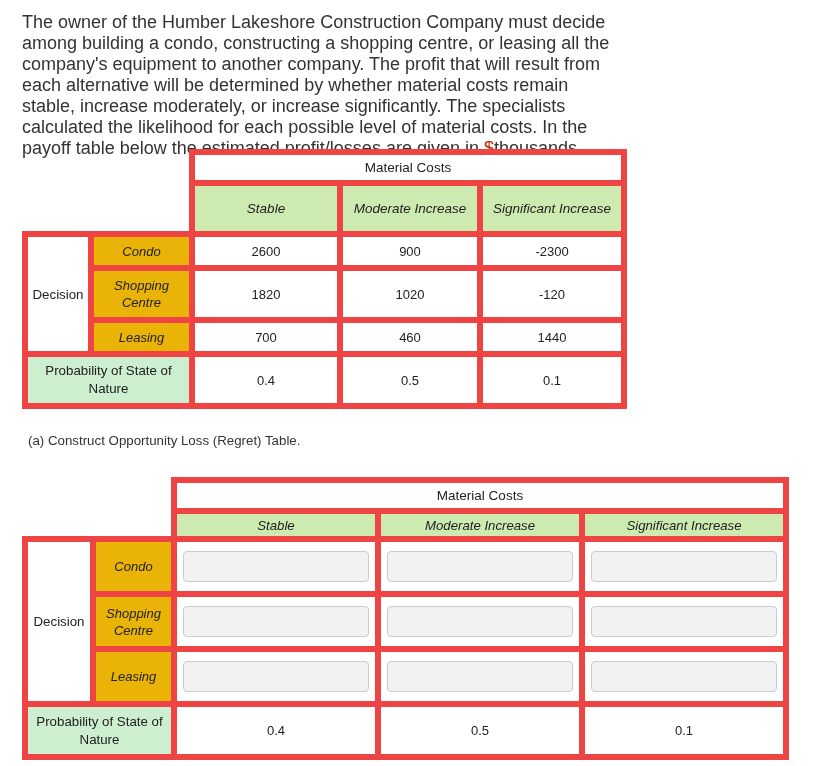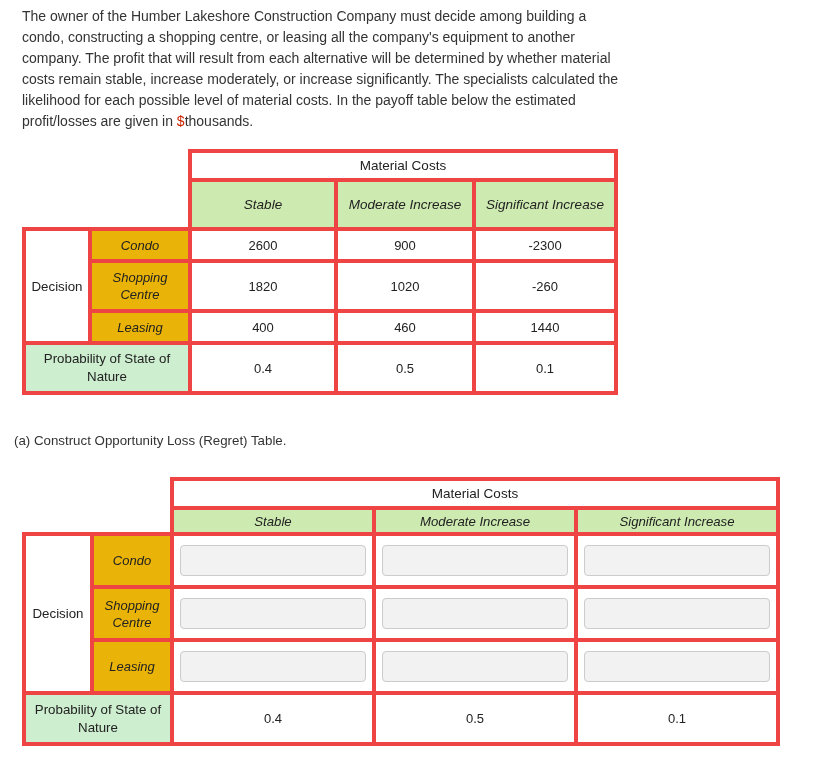--- a/index.html
+++ b/index.html
@@ -12,40 +12,40 @@
     height: 766px;
     font-family: "Liberation Sans", sans-serif;
     color: #222222;
     position: relative;
     overflow: hidden;
   }
 
   .intro {
     position: absolute;
     left: 22px;
-    top: 6px;
+    top: 12px;
     width: 600px;
-    font-size: 14px;
+    font-size: 18px;
     line-height: 21px;
     color: #333333;
   }
   .intro .dollar { color: #cc2200; }
 
   
   .payoff-wrap {
     position: absolute;
     left: 22px;
     top: 149px;
   }
   table.grid {
     border-collapse: collapse;
     font-size: 13px;
   }
   table.grid td, table.grid th {
-    border: 4px solid #ef4444;
+    border: 6px solid #ef4444;
     padding: 0;
     text-align: center;
     vertical-align: middle;
     font-weight: normal;
   }
   .no-border { border: none !important; }
 
   .hdr-mat {
     background: #ffffff;
     font-weight: bold;
@@ -82,21 +82,21 @@
     font-size: 13.3px;
     text-align: left;
     padding-left: 6px;
     line-height: 18px;
   }
   .val { background: #ffffff; font-size: 13px; }
 
   
   .qtext {
     position: absolute;
-    left: 14px;
+    left: 28px;
     top: 433px;
     font-size: 13.3px;
     color: #333333;
   }
   .regret-wrap {
     position: absolute;
     left: 22px;
     top: 477px;
   }
   .hdr-mat2 {
@@ -153,25 +153,25 @@
     <td class="lbl-decision" rowspan="3">Decision</td>
     <td class="lbl-tan" style="height:28px;">Condo</td>
     <td class="val">2600</td>
     <td class="val">900</td>
     <td class="val">-2300</td>
   </tr>
   <tr>
     <td class="lbl-tan" style="height:46px;">Shopping Centre</td>
     <td class="val">1820</td>
     <td class="val">1020</td>
-    <td class="val">-260</td>
+    <td class="val">-120</td>
   </tr>
   <tr>
     <td class="lbl-tan" style="height:28px;">Leasing</td>
-    <td class="val">400</td>
+    <td class="val">700</td>
     <td class="val">460</td>
     <td class="val">1440</td>
   </tr>
   <tr>
     <td class="lbl-prob" colspan="2" style="height:46px;">Probability of State of Nature</td>
     <td class="val">0.4</td>
     <td class="val">0.5</td>
     <td class="val">0.1</td>
   </tr>
 </tbody>

